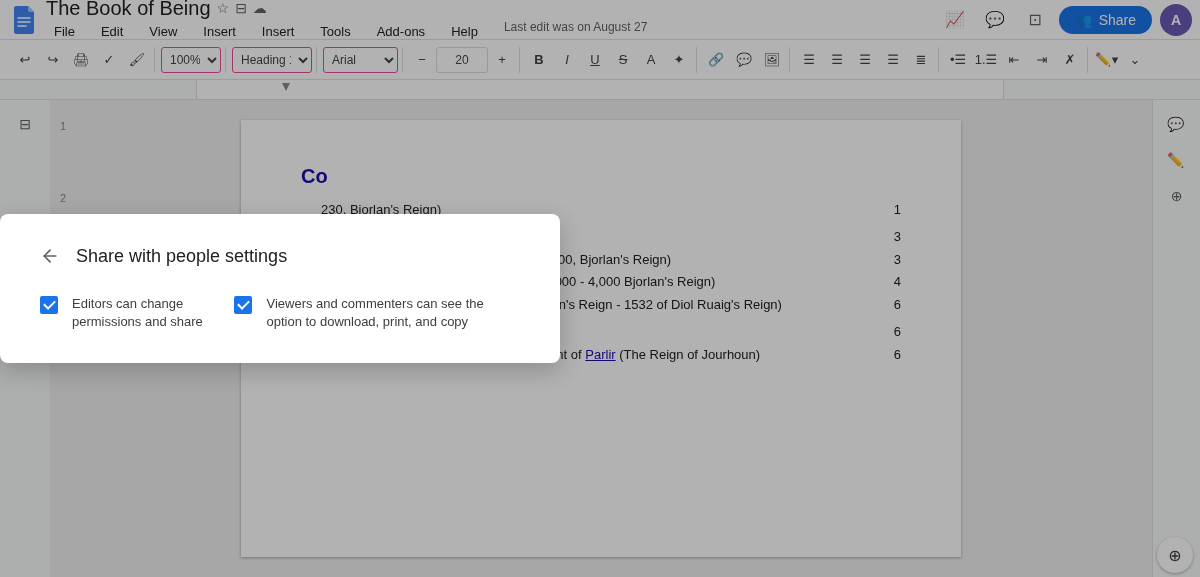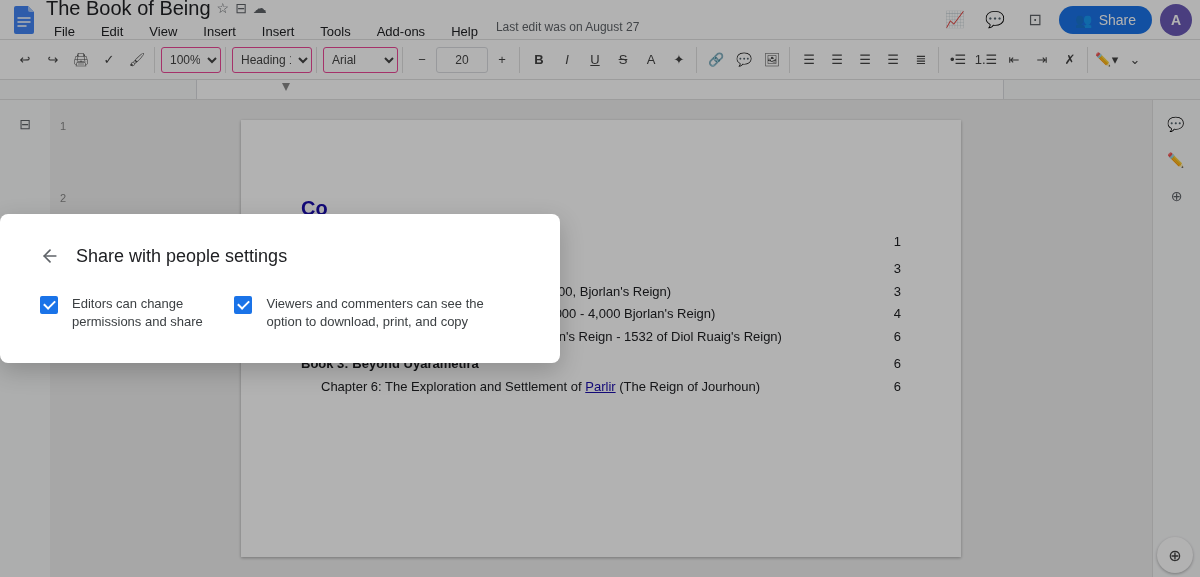--- a/index.html
+++ b/index.html
@@ -65,21 +65,21 @@
     .menu-item {
       font-size: 13px;
       color: #202124;
       padding: 4px 8px;
       border-radius: 4px;
       cursor: pointer;
     }
     .last-edit {
       font-size: 12px;
       color: #5f6368;
-      margin-left: 0;
+      margin-left: 8px;
     }
     .menu-bar-right {
       display: flex;
       align-items: center;
       gap: 8px;
     }
     .icon-btn {
       width: 32px;
       height: 32px;
       border-radius: 50%;
@@ -254,21 +254,20 @@
     .page-content {
       font-size: 13px;
       color: #202124;
       line-height: 1.6;
     }
     .page-heading {
       font-size: 20px;
       font-weight: bold;
       color: #1a0dab;
       margin-bottom: 8px;
-      margin-top: 32px;
     }
     .toc-bold {
       font-weight: bold;
     }
     .toc-entry {
       display: flex;
       justify-content: space-between;
       margin: 2px 0;
     }
     .toc-entry-indented {

